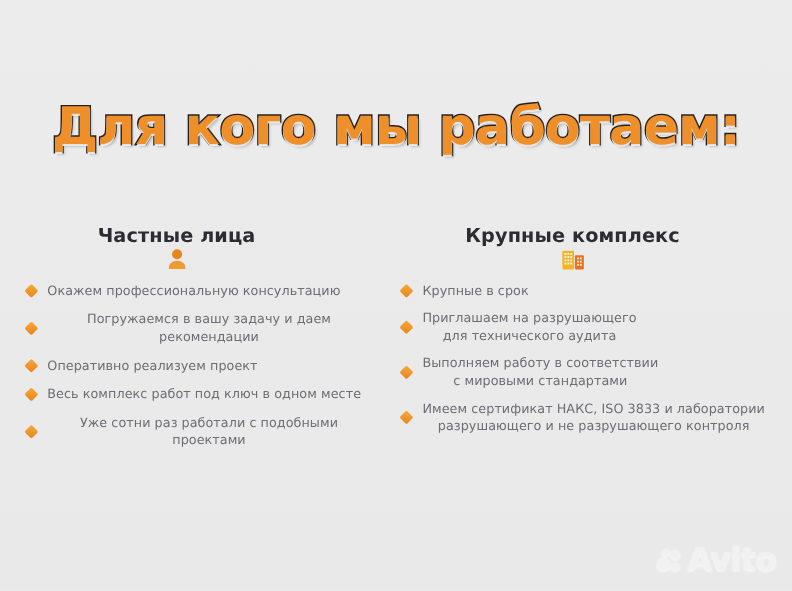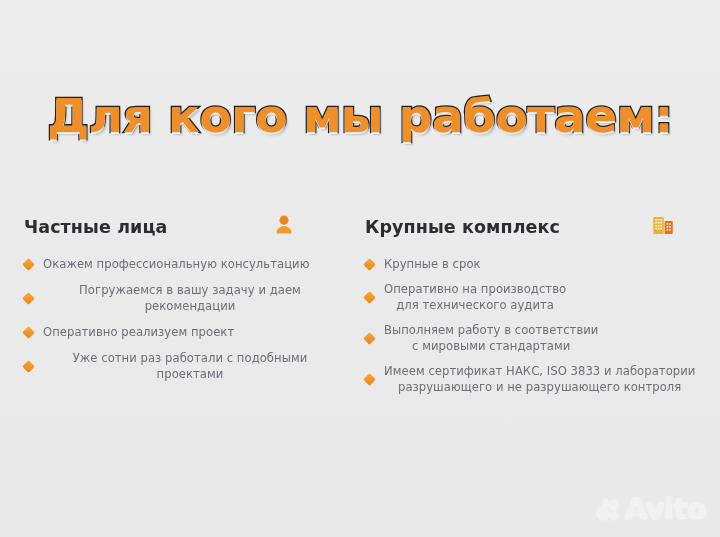--- a/index.html
+++ b/index.html
@@ -65,23 +65,24 @@
     padding-right: 18px;
   }
   .col-right {
     width: 365px;
     padding-left: 10px;
     padding-right: 18px;
   }
 
   .col-head {
     display: flex;
-    align-items: flex-end;
+    align-items: center;
     justify-content: space-between;
     height: 34px;
+    flex-direction: column;
   }
   .col-title {
     font-family: "DejaVu Sans", "Liberation Sans", sans-serif;
     font-size: 17.5px;
     font-weight: bold;
     color: #2c2c34;
     letter-spacing: 0.1px;
     white-space: nowrap;
     line-height: 22px;
   }
@@ -183,20 +184,24 @@
           <span class="diamond"></span>
           <span class="bullet-text">Окажем профессиональную консультацию</span>
         </li>
         <li class="bullet">
           <span class="diamond"></span>
           <span class="bullet-text">Погружаемся в вашу задачу и даем рекомендации</span>
         </li>
         <li class="bullet">
           <span class="diamond"></span>
           <span class="bullet-text">Оперативно реализуем проект</span>
+        </li>
+        <li class="bullet">
+          <span class="diamond"></span>
+          <span class="bullet-text">Весь комплекс работ под ключ в одном месте</span>
         </li>
         <li class="bullet">
           <span class="diamond"></span>
           <span class="bullet-text">Уже сотни раз работали с подобными проектами</span>
         </li>
       </ul>
     </div>
 
     <div class="col col-right">
       <div class="col-head">
@@ -229,21 +234,21 @@
         </span>
       </div>
 
       <ul class="bullets">
         <li class="bullet">
           <span class="diamond"></span>
           <span class="bullet-text">Крупные в срок</span>
         </li>
         <li class="bullet">
           <span class="diamond"></span>
-          <span class="bullet-text">Оперативно на производство
+          <span class="bullet-text">Приглашаем на разрушающего
 для технического аудита</span>
         </li>
         <li class="bullet">
           <span class="diamond"></span>
           <span class="bullet-text">Выполняем работу в соответствии
 с мировыми стандартами</span>
         </li>
         <li class="bullet">
           <span class="diamond"></span>
           <span class="bullet-text">Имеем сертификат НАКС, ISO 3833 и лаборатории

